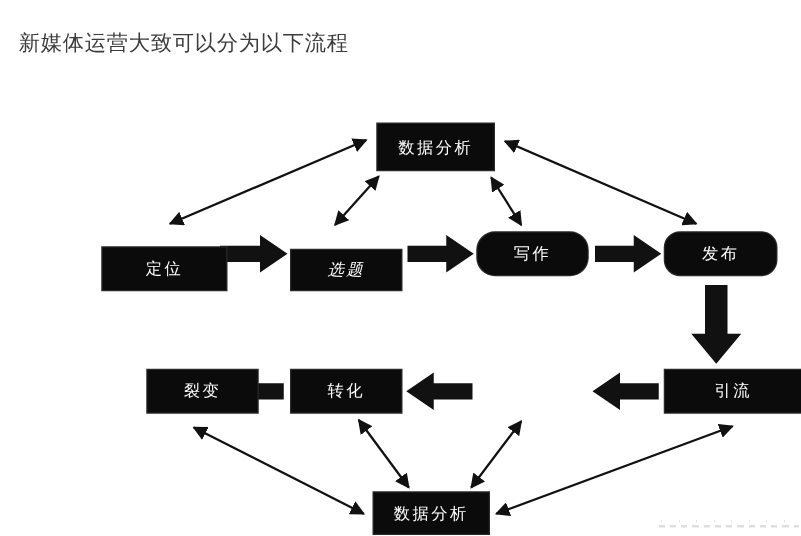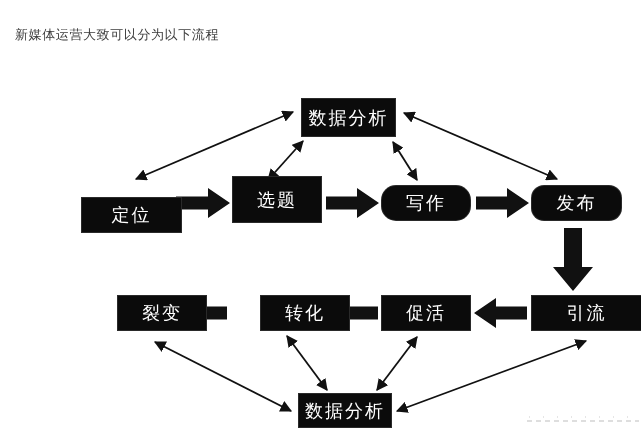--- a/index.html
+++ b/index.html
@@ -6,27 +6,27 @@
     --bg:#ffffff; --node-bg:#0b0b0b; --node-text:#ffffff;
     --arrow:#111111; --title:#3b3b3b;
   }
   html,body{margin:0;padding:0;}
   body{background:#e9e9e9;font-family:"Liberation Sans","DejaVu Sans",sans-serif;}
   .stage{
     position:relative;width:641px;height:429px;background:var(--bg);
     overflow:hidden;margin:0;
   }
   .page-title{
-    position:absolute;left:15px;top:26px;font-size:13px;line-height:18px;
+    position:absolute;left:15px;top:26px;font-size:17px;line-height:18px;
     color:var(--title);letter-spacing:0.6px;white-space:nowrap;
   }
   .node{
     position:absolute;background:var(--node-bg);color:var(--node-text);
     display:flex;align-items:center;justify-content:center;
-    font-size:18px;letter-spacing:2px;white-space:nowrap;
+    font-size:13px;letter-spacing:2px;white-space:nowrap;
     box-shadow:0 0 0 1px #2a2a2a;
   }
   .arrow-layer{position:absolute;left:0;top:0;width:641px;height:429px;}
   .watermark{
     position:absolute;right:2px;bottom:4px;width:112px;height:12px;
     opacity:.32;filter:blur(.4px);
     background:
       repeating-linear-gradient(90deg,#9a9a9a 0 5px,transparent 5px 9px) 0 70%/100% 2px no-repeat,
       repeating-linear-gradient(90deg,transparent 0 2px,#b0b0b0 2px 3px,transparent 3px 14px) 0 30%/100% 2px no-repeat;
   }
@@ -60,30 +60,29 @@
         <line x1="327" y1="390" x2="287" y2="336" stroke="#111111" stroke-width="1.8" marker-start="url(#ah)" marker-end="url(#ah)"></line>
         <line x1="377" y1="390" x2="417" y2="337" stroke="#111111" stroke-width="1.8" marker-start="url(#ah)" marker-end="url(#ah)"></line>
         <line x1="397" y1="411" x2="586" y2="341" stroke="#111111" stroke-width="1.8" marker-start="url(#ah)" marker-end="url(#ah)"></line>
       </g>
   </svg>
 
   <div class="node" style="left:302px;top:99px;width:93px;height:37px;">数据分析</div>
 
   <div class="node" style="left:82px;top:198px;width:99px;height:34px;">定位</div>
 
-  <div class="node" style="left:233px;top:177px;width:88px;height:45px;">选题</div>
+  <div class="node" style="left:233px;top:200px;width:88px;height:32px;font-style:italic;">选题</div>
 
   <div class="node" style="left:382px;top:186px;width:88px;height:34px;border-radius:14px;">写作</div>
 
   <div class="node" style="left:532px;top:186px;width:89px;height:34px;border-radius:12px;">发布</div>
 
   <div class="node" style="left:82px;top:296px;width:88px;height:34px;margin-left:36px;">裂变</div>
 
-  <div class="node" style="left:233px;top:296px;width:88px;height:34px;margin-left:28px;">转化</div>
+  <div class="node" style="left:233px;top:296px;width:88px;height:34px;">转化</div>
 
-  <div class="node" style="left:382px;top:296px;width:88px;height:34px;">促活</div>
 
   <div class="node" style="left:532px;top:296px;width:109px;height:34px;">引流</div>
 
   <div class="node" style="left:299px;top:394px;width:92px;height:33px;">数据分析</div>
 
   <div class="watermark"></div>
 </div>
 
 </body></html>

